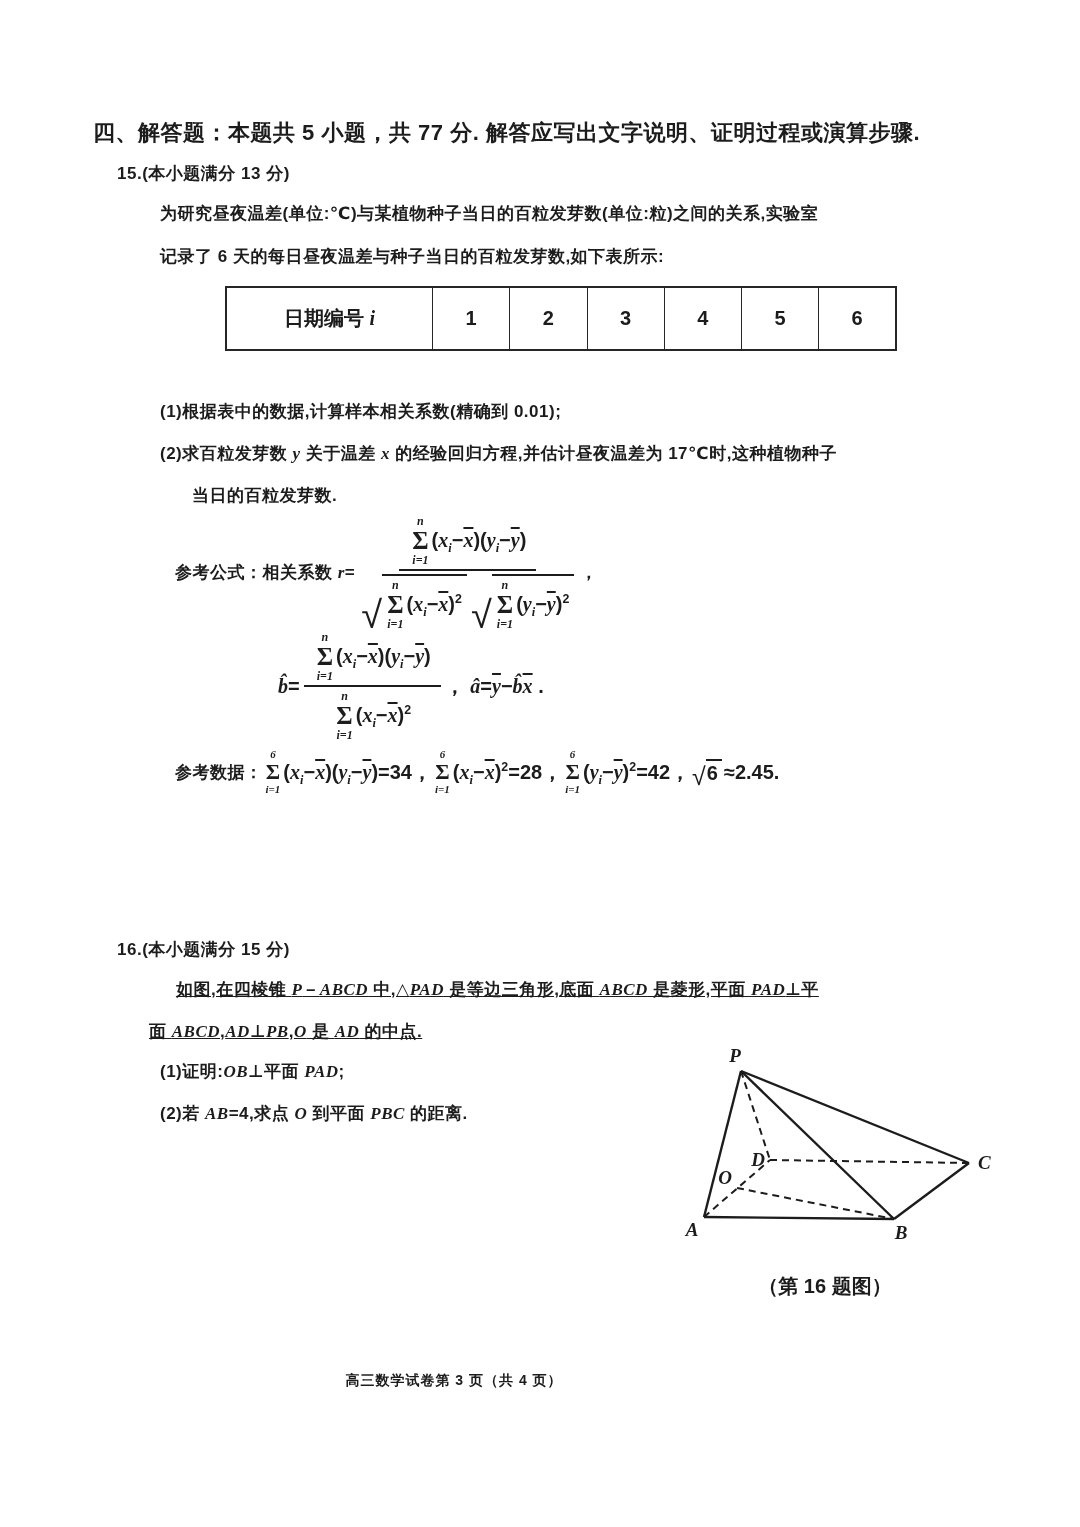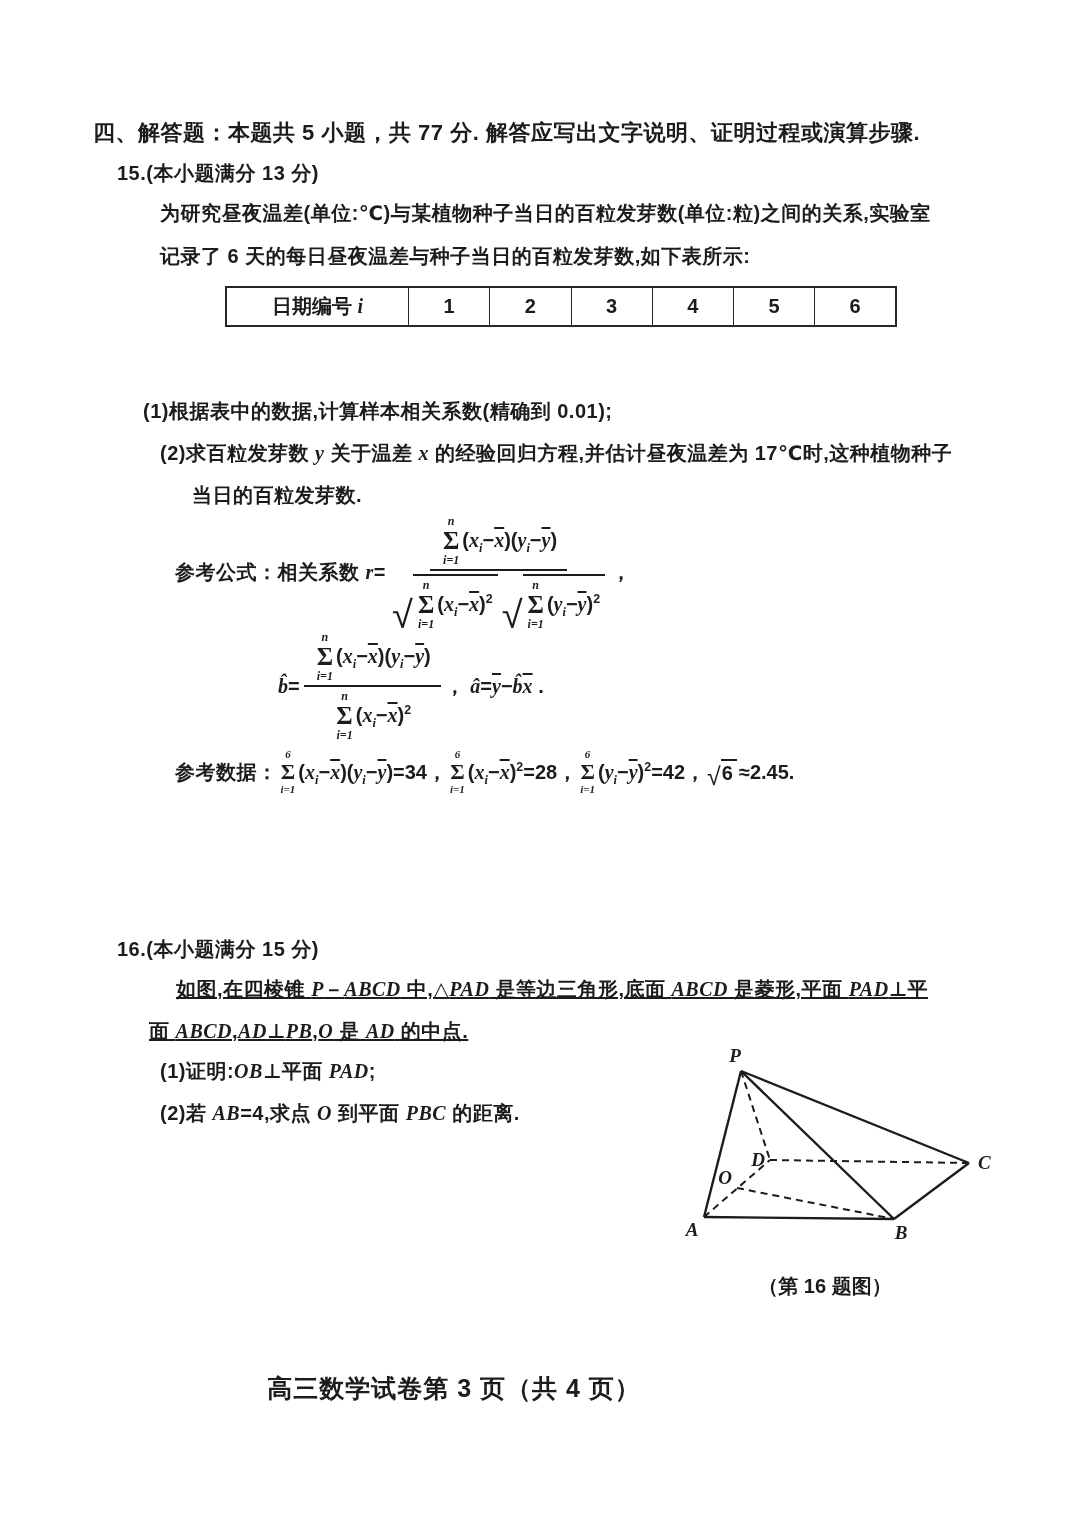--- a/index.html
+++ b/index.html
@@ -2,21 +2,21 @@
 <html><head>
 <meta charset="utf-8">
 <style>
   html,body{margin:0;padding:0;}
   body{
     width:1080px;height:1527px;position:relative;background:#ffffff;
     font-family:"Liberation Sans","DejaVu Sans",sans-serif;
     color:#1c1c1c;overflow:hidden;
   }
   .abs{position:absolute;}
-  .cn{font-weight:600;font-size:20px;line-height:25px;letter-spacing:0.5px;}
+  .cn{font-weight:600;font-size:17px;line-height:25px;letter-spacing:0.5px;}
   .title{font-weight:700;font-size:22px;letter-spacing:0.5px;}
   i{font-family:"Liberation Serif","DejaVu Serif",serif;font-style:italic;font-weight:600;}
   sub{font-size:0.62em;line-height:0;}
   sup{font-size:0.62em;line-height:0;}
   .bar{text-decoration:overline;}
   .frow{display:flex;align-items:center;font-size:20px;font-weight:600;white-space:nowrap;}
   .frac{display:inline-flex;flex-direction:column;align-items:center;margin:0 4px;}
   .fnum{display:flex;align-items:center;justify-content:center;border-bottom:2px solid #1c1c1c;padding:0 10px 3px 10px;}
   .fden{display:flex;align-items:center;justify-content:center;padding-top:3px;}
   .bigop{display:inline-flex;flex-direction:column;align-items:center;line-height:1;margin:0 3px;font-family:"Liberation Serif","DejaVu Serif",serif;}
@@ -25,27 +25,27 @@
   .bigop-sm .lim{font-size:11px;}
   .bigop-sm .sigma{font-size:22px;}
   .sqrt{display:inline-flex;align-items:stretch;margin:0 2px;}
   .rad{font-size:38px;line-height:0.9;align-self:flex-end;font-weight:400;transform:translateY(3px);}
   .radicand{border-top:2.5px solid #1c1c1c;display:inline-flex;align-items:center;padding:3px 5px 0 2px;}
   .sqrt-sm .rad{font-size:25px;line-height:0.85;transform:translateY(2px);}
   .sqrt-sm .radicand{border-top:2px solid #1c1c1c;padding:1px 4px 0 1px;}
   table.qtable{border-collapse:collapse;table-layout:fixed;width:672px;}
   table.qtable td{
     border:1.6px solid #262626;text-align:center;height:29px;
-    font-size:20px;font-weight:600;padding:4px;
+    font-size:20px;font-weight:600;padding:16px;
   }
   table.qtable{border:2.5px solid #262626;}
   td.lbl{width:173px;}
   svg text{font-family:"Liberation Serif","DejaVu Serif",serif;font-style:italic;font-weight:600;font-size:19px;fill:#1c1c1c;}
   .caption{font-size:20px;font-weight:600;text-align:center;margin-top:32px;}
-  .footer{font-size:25px;font-weight:600;text-align:center;width:908px;letter-spacing:1px;}
+  .footer{font-size:14px;font-weight:600;text-align:center;width:908px;letter-spacing:1px;}
 </style>
 </head>
 <body>
 
 <div class="abs cn title" style="left:93px;top:120px;">四、解答题：本题共 5 小题，共 77 分. 解答应写出文字说明、证明过程或演算步骤.</div>
 
 <div class="abs cn" style="left:117px;top:161px;">15.(本小题满分 13 分)</div>
 <div class="abs cn" style="left:160px;top:201px;">为研究昼夜温差(单位:℃)与某植物种子当日的百粒发芽数(单位:粒)之间的关系,实验室</div>
 <div class="abs cn" style="left:160px;top:244px;">记录了 6 天的每日昼夜温差与种子当日的百粒发芽数,如下表所示:</div>
 
@@ -58,21 +58,21 @@
       <td>2</td>
       <td>3</td>
       <td>4</td>
       <td>5</td>
       <td>6</td>
     </tr>
   </tbody>
     </table>
 </div>
 
-<div class="abs cn" style="left:143px;top:399px;">(1)根据表中的数据,计算样本相关系数(精确到 0.01);</div>
+<div class="abs cn" style="left:160px;top:399px;">(1)根据表中的数据,计算样本相关系数(精确到 0.01);</div>
 <div class="abs cn" style="left:160px;top:441px;text-align:right;">(2)求百粒发芽数 <i>y</i> 关于温差 <i>x</i> 的经验回归方程,并估计昼夜温差为 17℃时,这种植物种子</div>
 <div class="abs cn" style="left:192px;top:483px;">当日的百粒发芽数.</div>
 
 <div class="abs frow" style="left:175px;top:516px;height:112px;">
   <span class="cn">参考公式：</span>
   <span class="cn">相关系数 <i>r</i>=</span>
   <span class="frac">
     <span class="fnum">
       <span class="bigop">
         <span class="lim">n</span>

